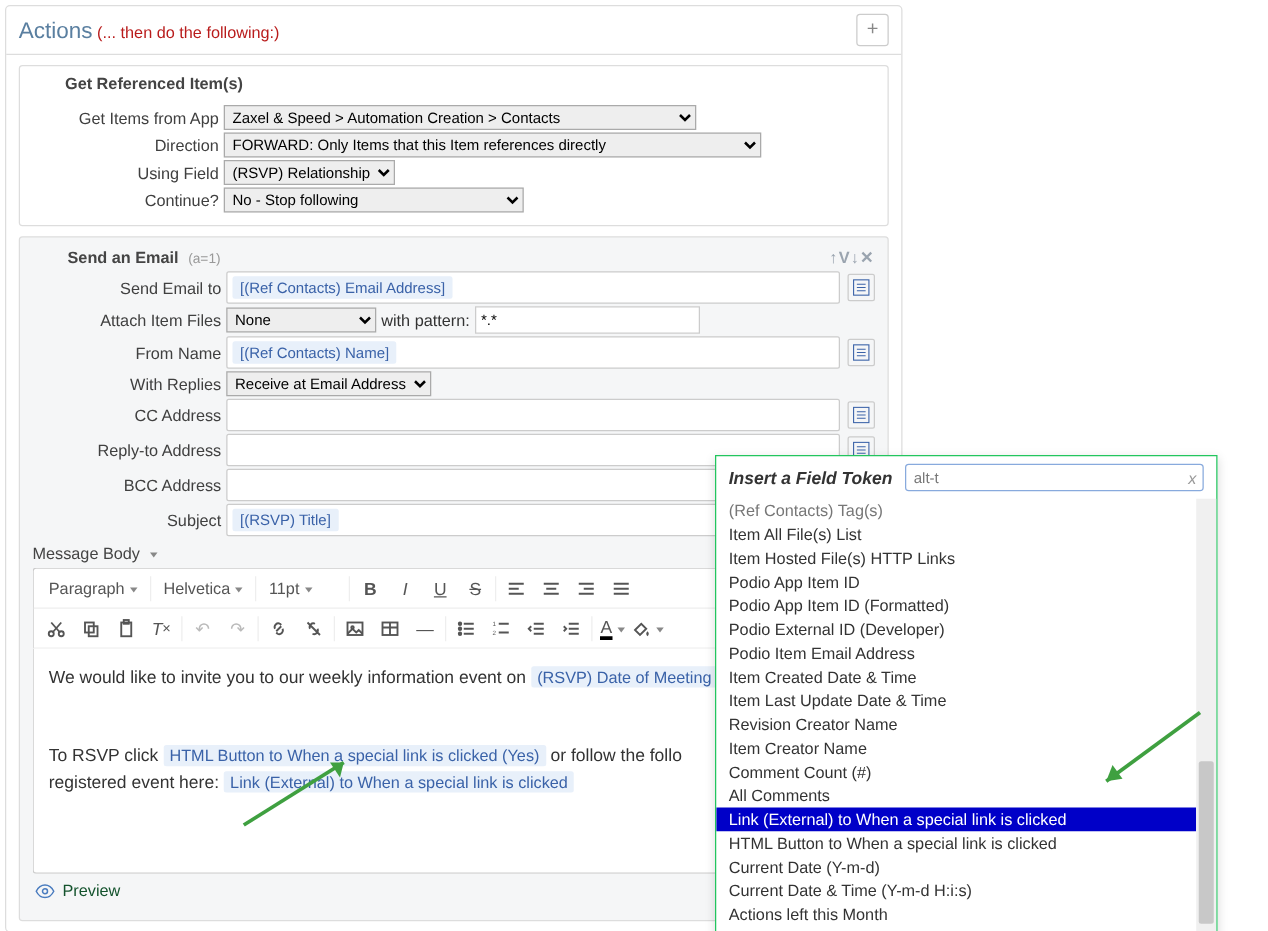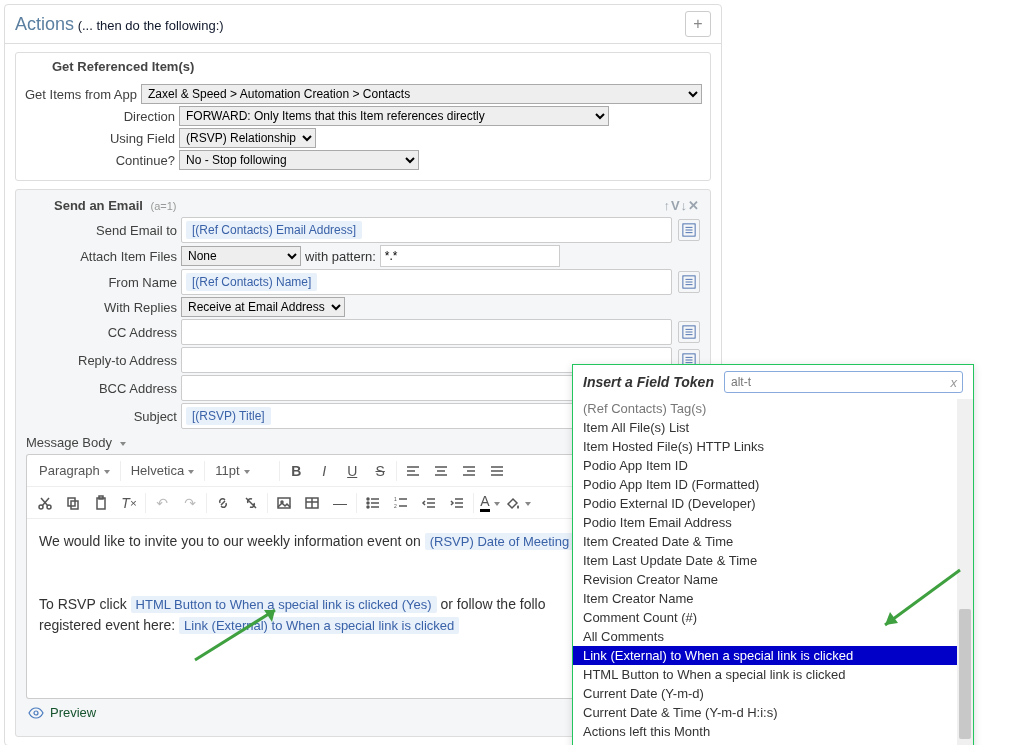--- a/index.html
+++ b/index.html
@@ -1,21 +1,21 @@
 <!DOCTYPE html>
 <html><head>
 <meta charset="utf-8">
 <style>
   * { box-sizing: border-box; }
   body { margin: 0; font-family: "Helvetica Neue", Helvetica, Arial, sans-serif; font-size: 13px; color: #333; background: #fff; }
 
   .panel { border: 1px solid #ddd; border-radius: 4px; margin: 4px; }
   .panel-header { padding: 6px 10px; border-bottom: 1px solid #ddd; display: flex; align-items: center; justify-content: space-between; }
   .panel-title { color: #5a7fa0; font-size: 18px; font-weight: normal; }
-  .panel-subtitle { color: #0f172a; font-size: 13px; }
+  .panel-subtitle { color: #b91c1c; font-size: 13px; }
   .plus-btn { width: 26px; height: 26px; border: 1px solid #ccc; border-radius: 3px; background: #fff; color: #888; display: flex; align-items: center; justify-content: center; font-size: 16px; cursor: pointer; }
 
   .block { border: 1px solid #ddd; border-radius: 3px; margin: 8px 10px; }
   .block-header { font-weight: bold; padding: 6px 8px; color: #444; font-size: 13px; display:flex; align-items:center; justify-content:space-between;margin-left:28px;}
   .block-body { padding: 2px 8px 8px 8px; }
   .block.grey { background: #f5f6f7; flex-direction: column; }
   .header-icons { color:#9aa4af; font-size:13px; letter-spacing:1px; cursor:pointer;}
   .a1 { color:#999; font-weight:normal; font-size:11px; margin-left:4px;}
 
   .row { display: flex; align-items: center; margin: 2px 0; }
@@ -84,21 +84,21 @@
     </div>
     <div class="plus-btn">+</div>
   </div>
 
   <div class="block">
     <div class="block-header">Get Referenced Item(s)</div>
     <div class="block-body">
       <div class="row">
         <div class="lbl">Get Items from App</div>
         <div class="control">
-            <select style="width:561px;"><option>Zaxel &amp; Speed &gt; Automation Creation &gt; Contacts</option></select>
+            <select style="width:378px;"><option>Zaxel &amp; Speed &gt; Automation Creation &gt; Contacts</option></select>
           </div>
       </div>
       <div class="row">
         <div class="lbl">Direction</div>
         <div class="control">
             <select style="width:430px;"><option>FORWARD: Only Items that this Item references directly</option></select>
           </div>
       </div>
       <div class="row">
         <div class="lbl">Using Field</div>

